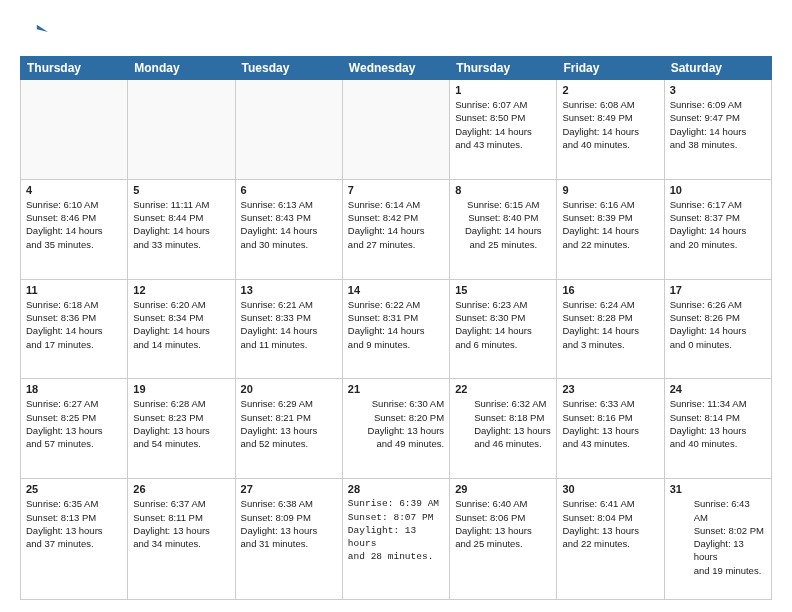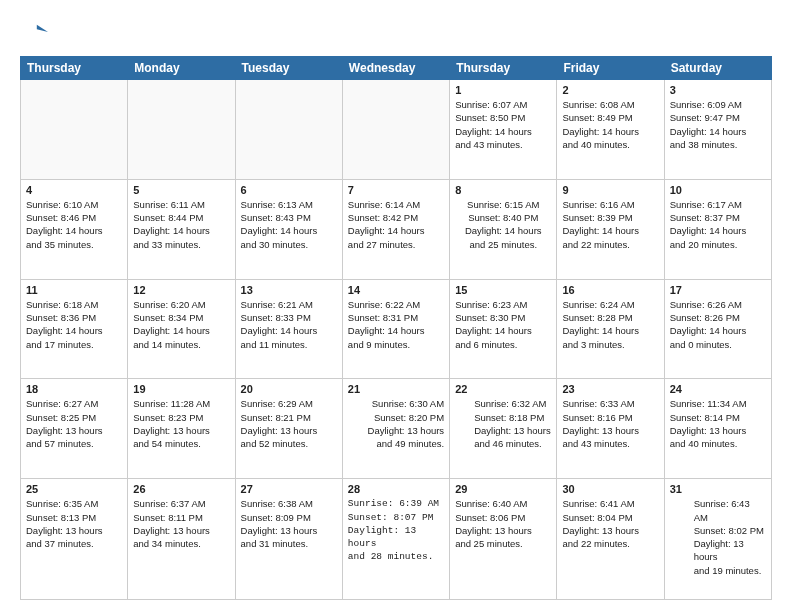--- a/index.html
+++ b/index.html
@@ -161,21 +161,21 @@
         <tr>
           <td>
             <span class="day-number">4</span>
             <div class="day-info" style="white-space: pre-line;">Sunrise: 6:10 AM
 Sunset: 8:46 PM
 Daylight: 14 hours
 and 35 minutes.</div>
           </td>
           <td>
             <span class="day-number">5</span>
-            <div class="day-info" style="white-space: pre-line;">Sunrise: 6:11 AM
+            <div class="day-info" style="white-space: pre-line;">Sunrise: 11:11 AM
 Sunset: 8:44 PM
 Daylight: 14 hours
 and 33 minutes.</div>
           </td>
           <td>
             <span class="day-number">6</span>
             <div class="day-info" style="white-space: pre-line;">Sunrise: 6:13 AM
 Sunset: 8:43 PM
 Daylight: 14 hours
 and 30 minutes.</div>
@@ -263,21 +263,21 @@
         <tr>
           <td>
             <span class="day-number">18</span>
             <div class="day-info" style="white-space: pre-line;">Sunrise: 6:27 AM
 Sunset: 8:25 PM
 Daylight: 13 hours
 and 57 minutes.</div>
           </td>
           <td>
             <span class="day-number">19</span>
-            <div class="day-info" style="white-space: pre-line;">Sunrise: 11:28 AM
+            <div class="day-info" style="white-space: pre-line;">Sunrise: 6:28 AM
 Sunset: 8:23 PM
 Daylight: 13 hours
 and 54 minutes.</div>
           </td>
           <td>
             <span class="day-number">20</span>
             <div class="day-info" style="white-space: pre-line;">Sunrise: 6:29 AM
 Sunset: 8:21 PM
 Daylight: 13 hours
 and 52 minutes.</div>

